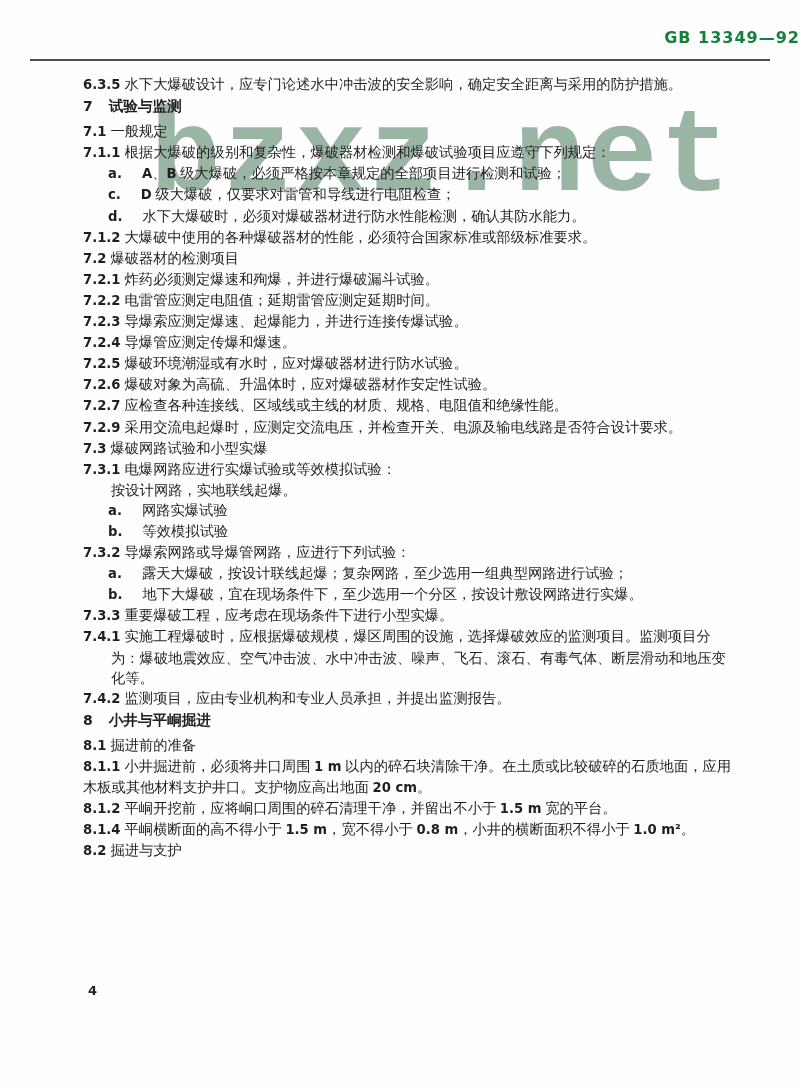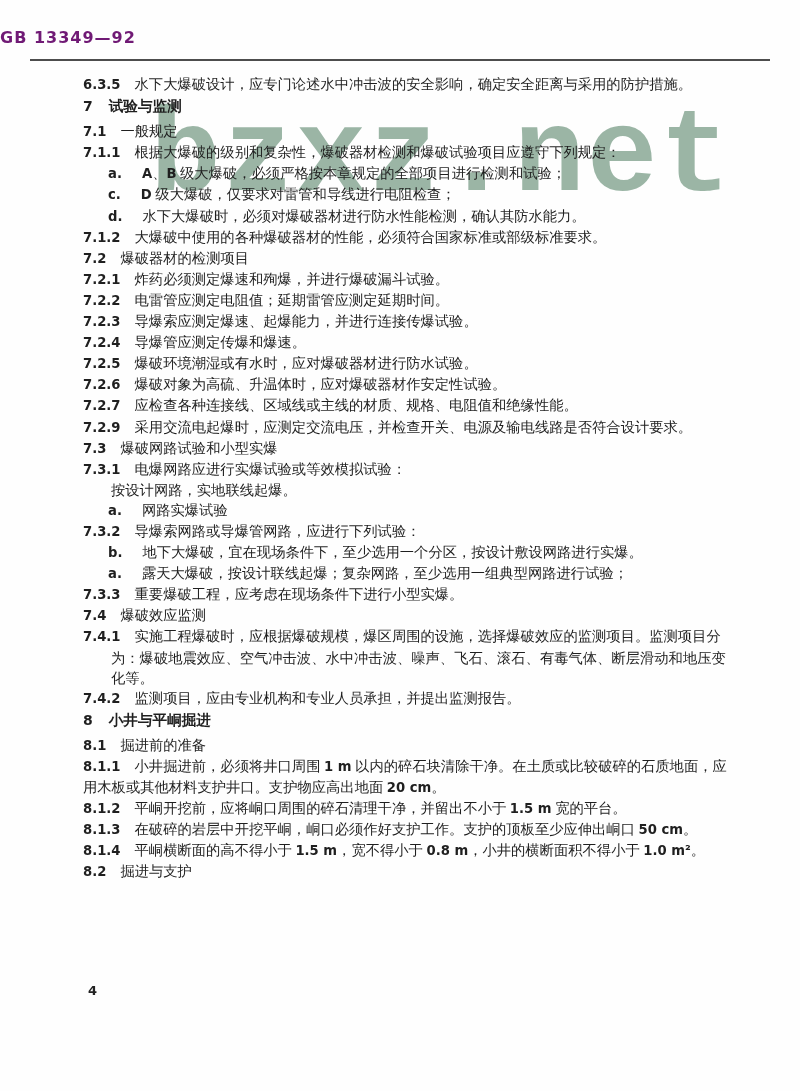--- a/index.html
+++ b/index.html
@@ -1,41 +1,41 @@
 <!DOCTYPE html>
 <html><head>
 <meta charset="utf-8">
 <style>
   html,body{margin:0;padding:0;background:#ffffff;}
   .page{
     position:relative;width:800px;height:1091px;background:#fefefe;overflow:hidden;
     color:#1f1f1f;font-family:"Liberation Serif","DejaVu Serif",serif;
   }
   .doc-header{
-    position:absolute;top:28px;left:0;width:100%;text-align:left;
+    position:absolute;top:28px;left:0;width:100%;text-align:right;
     font-family:"DejaVu Sans","Liberation Sans",sans-serif;
-    font-weight:bold;font-size:16px;letter-spacing:1px;color:#701a75;
+    font-weight:bold;font-size:16px;letter-spacing:1px;color:#15803d;
   }
   .header-rule{
     position:absolute;top:59px;left:30px;right:30px;height:2px;background:#4d4d4d;
   }
   .watermark{
     position:absolute;top:92px;left:150px;
     font-family:Liberation Mono, monospace;
     font-weight:bold;font-size:118px;letter-spacing:2px;
     color:#14532d;opacity:.42;white-space:nowrap;pointer-events:none;
   }
   .content{
     position:absolute;top:74px;left:83px;width:655px;
     font-size:14.3px;line-height:20.1px;text-align:left;
   }
   .line{margin:0;}
   .num{
     font-family:"DejaVu Sans","Liberation Sans",sans-serif;
-    font-weight:bold;font-size:13.2px;margin-right:14px;white-space:nowrap;
+    font-weight:bold;font-size:13.2px;margin-right:4px;white-space:nowrap;
   }
   .content b{
     font-family:"DejaVu Sans","Liberation Sans",sans-serif;
     font-weight:bold;font-size:13.2px;
   }
   .chapter{
     font-family:"DejaVu Sans","Liberation Sans",sans-serif;
     font-weight:bold;font-size:14.6px;margin:1px 0 5px 0;
   }
   .chapter .num{margin-right:16px;font-size:14px;}
@@ -71,29 +71,28 @@
       <div class="line para"><span class="num">7.2.3</span><span class="txt">导爆索应测定爆速、起爆能力，并进行连接传爆试验。</span></div>
       <div class="line para"><span class="num">7.2.4</span><span class="txt">导爆管应测定传爆和爆速。</span></div>
       <div class="line para"><span class="num">7.2.5</span><span class="txt">爆破环境潮湿或有水时，应对爆破器材进行防水试验。</span></div>
       <div class="line para"><span class="num">7.2.6</span><span class="txt">爆破对象为高硫、升温体时，应对爆破器材作安定性试验。</span></div>
       <div class="line para"><span class="num">7.2.7</span><span class="txt">应检查各种连接线、区域线或主线的材质、规格、电阻值和绝缘性能。</span></div>
       <div class="line para"><span class="num">7.2.9</span><span class="txt">采用交流电起爆时，应测定交流电压，并检查开关、电源及输电线路是否符合设计要求。</span></div>
       <div class="line para"><span class="num">7.3</span><span class="txt">爆破网路试验和小型实爆</span></div>
       <div class="line para"><span class="num">7.3.1</span><span class="txt">电爆网路应进行实爆试验或等效模拟试验：</span></div>
       <div class="line cont"><span class="txt">按设计网路，实地联线起爆。</span></div>
       <div class="line item"><span class="num">a.</span><span class="txt">网路实爆试验</span></div>
+      <div class="line item"><span class="num">b.</span><span class="txt">等效模拟试验</span></div>
       <div class="line para"><span class="num">7.3.2</span><span class="txt">导爆索网路或导爆管网路，应进行下列试验：</span></div>
+      <div class="line item"><span class="num">a.</span><span class="txt">露天大爆破，按设计联线起爆；复杂网路，至少选用一组典型网路进行试验；</span></div>
       <div class="line item"><span class="num">b.</span><span class="txt">地下大爆破，宜在现场条件下，至少选用一个分区，按设计敷设网路进行实爆。</span></div>
-      <div class="line item"><span class="num">a.</span><span class="txt">露天大爆破，按设计联线起爆；复杂网路，至少选用一组典型网路进行试验；</span></div>
       <div class="line para"><span class="num">7.3.3</span><span class="txt">重要爆破工程，应考虑在现场条件下进行小型实爆。</span></div>
-      <div class="line para"><span class="num">7.4</span><span class="txt">爆破效应监测</span></div>
       <div class="line para hang"><span class="num">7.4.1</span><span class="txt">实施工程爆破时，应根据爆破规模，爆区周围的设施，选择爆破效应的监测项目。监测项目分为：爆破地震效应、空气冲击波、水中冲击波、噪声、飞石、滚石、有毒气体、断层滑动和地压变化等。</span></div>
       <div class="line para"><span class="num">7.4.2</span><span class="txt">监测项目，应由专业机构和专业人员承担，并提出监测报告。</span></div>
       <div class="line chapter"><span class="num">8</span><span class="txt">小井与平峒掘进</span></div>
       <div class="line para"><span class="num">8.1</span><span class="txt">掘进前的准备</span></div>
       <div class="line para"><span class="num">8.1.1</span><span class="txt">小井掘进前，必须将井口周围 <b>1 m</b> 以内的碎石块清除干净。在土质或比较破碎的石质地面，应用木板或其他材料支护井口。支护物应高出地面 <b>20 cm</b>。</span></div>
       <div class="line para"><span class="num">8.1.2</span><span class="txt">平峒开挖前，应将峒口周围的碎石清理干净，并留出不小于 <b>1.5 m</b> 宽的平台。</span></div>
-      <div class="line para"><span class="num">8.1.3</span><span class="txt">在破碎的岩层中开挖平峒，峒口必须作好支护工作。支护的顶板至少应伸出峒口 <b>50 cm</b>。</span></div>
       <div class="line para"><span class="num">8.1.4</span><span class="txt">平峒横断面的高不得小于 <b>1.5 m</b>，宽不得小于 <b>0.8 m</b>，小井的横断面积不得小于 <b>1.0 m²</b>。</span></div>
       <div class="line para"><span class="num">8.2</span><span class="txt">掘进与支护</span></div>
     </div>
   <div class="pageno">4</div>
 </div>
 
 </body></html>

